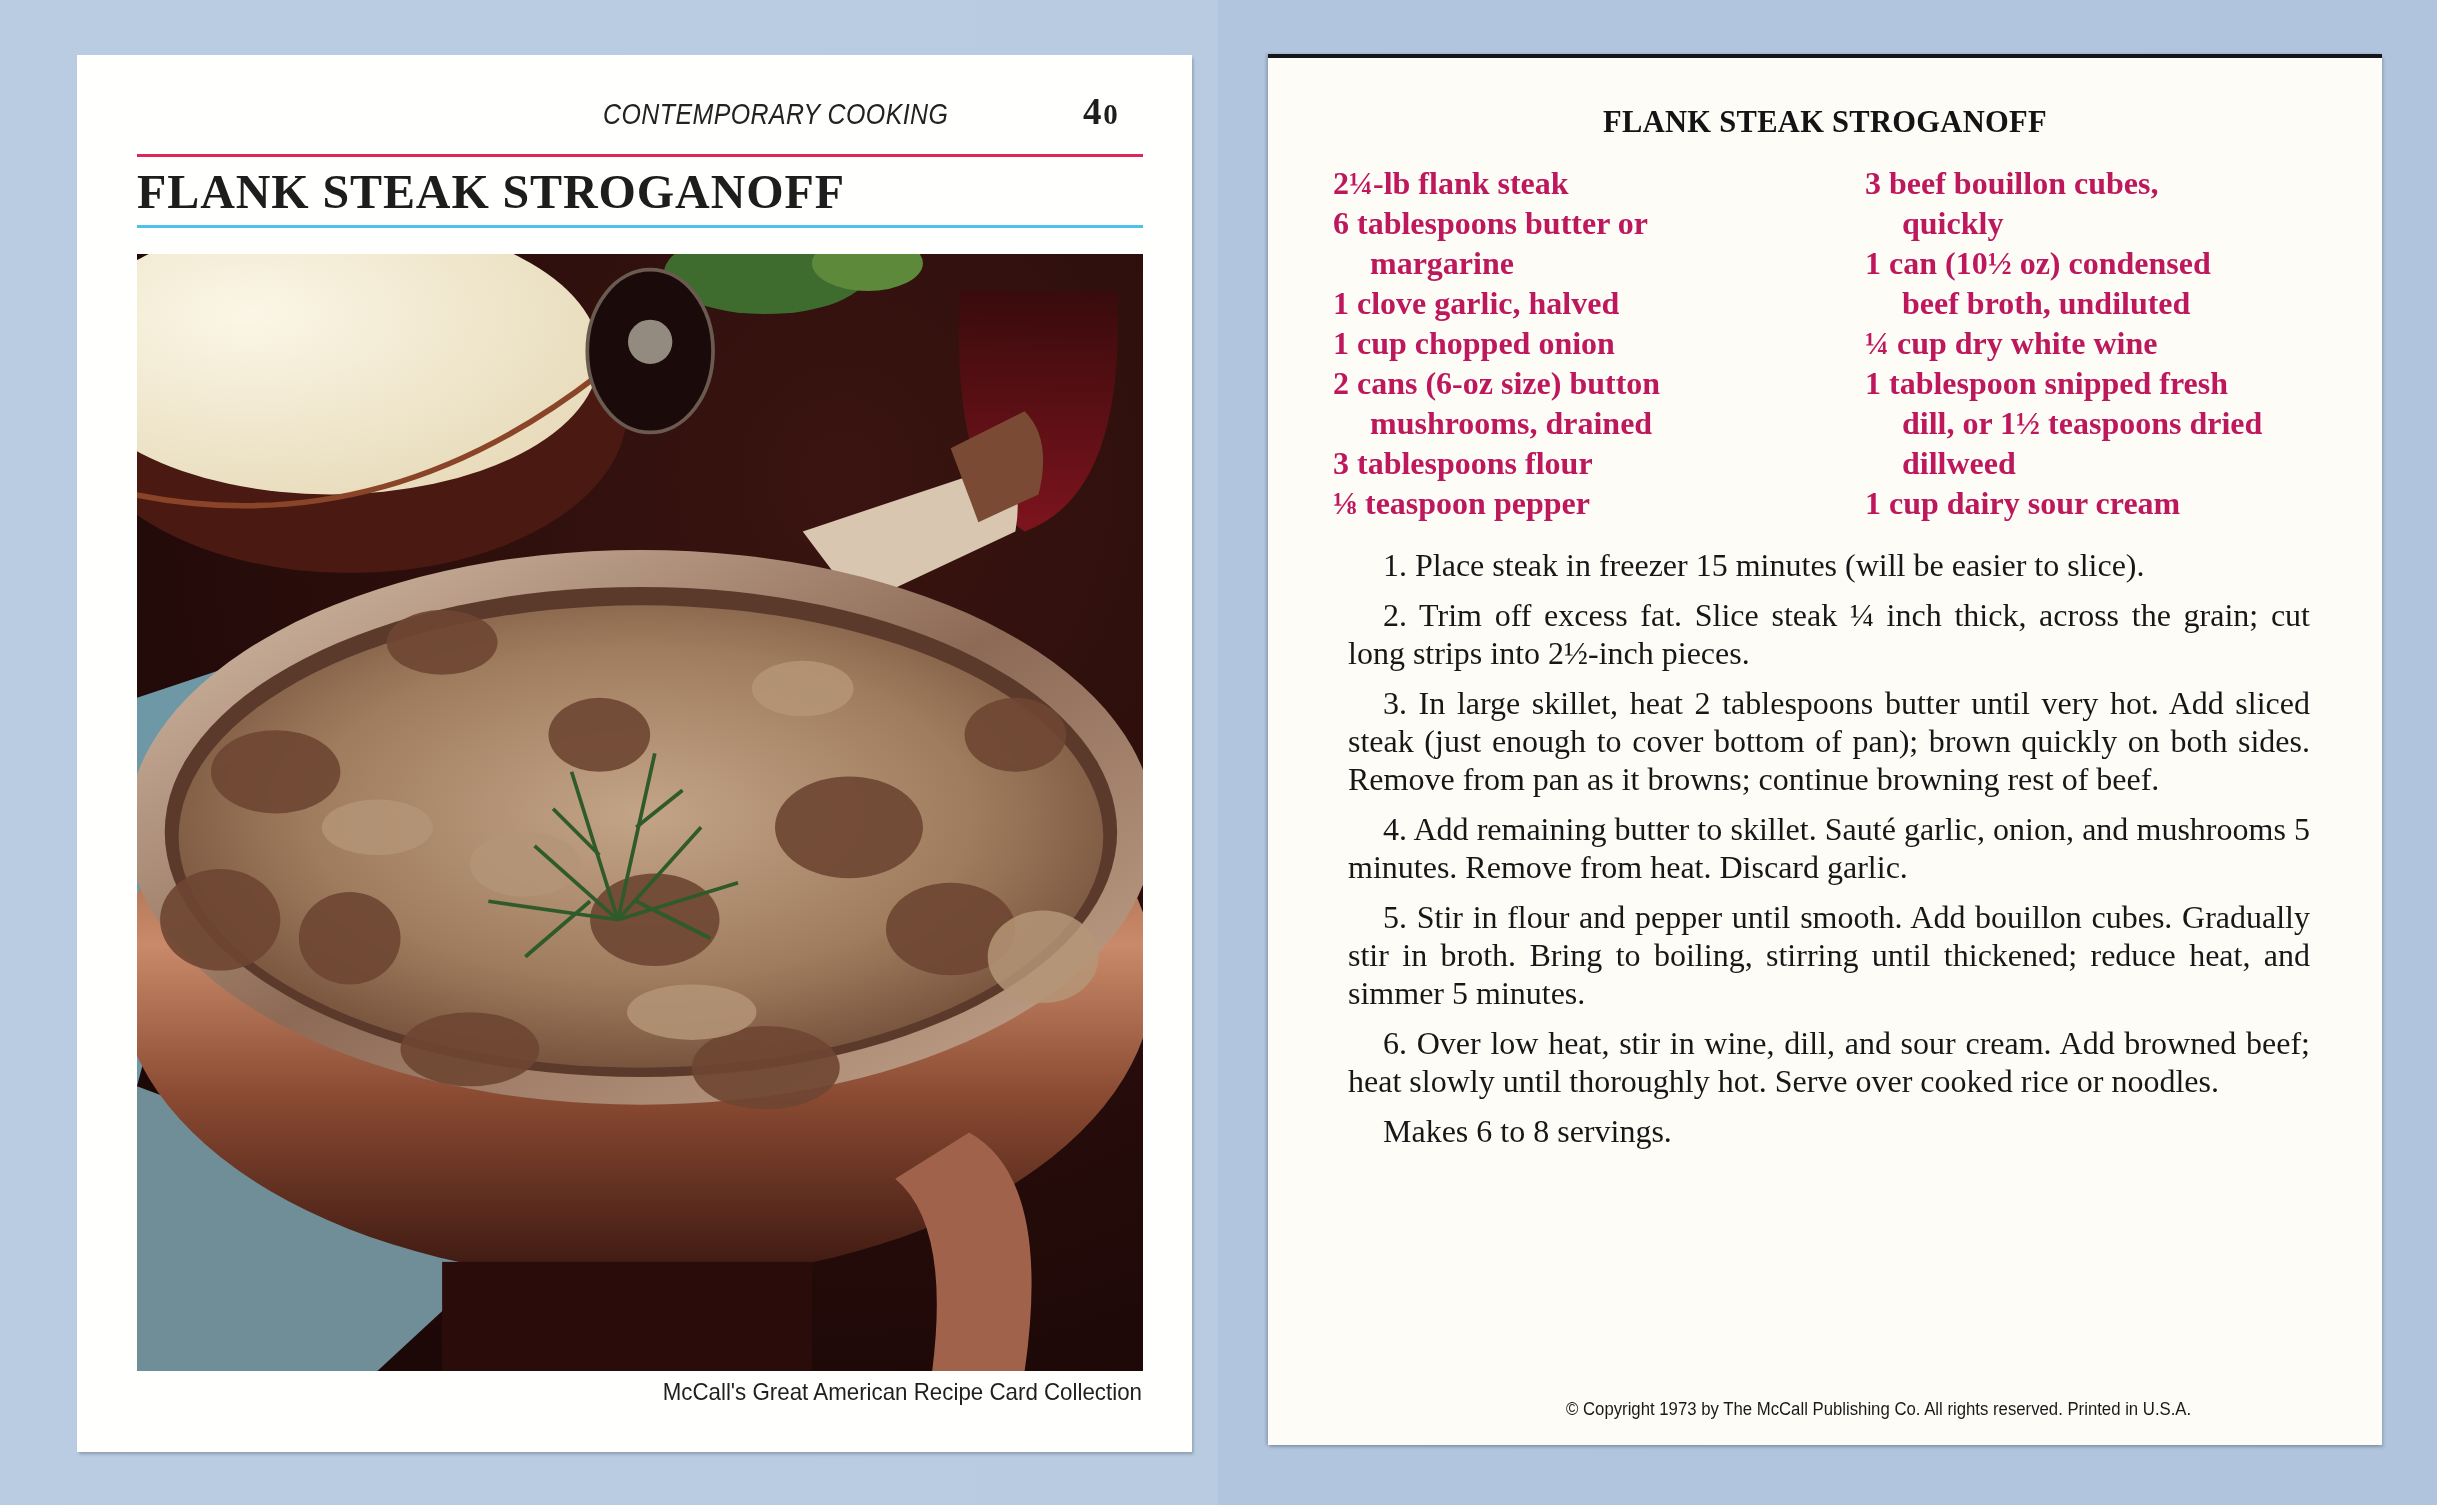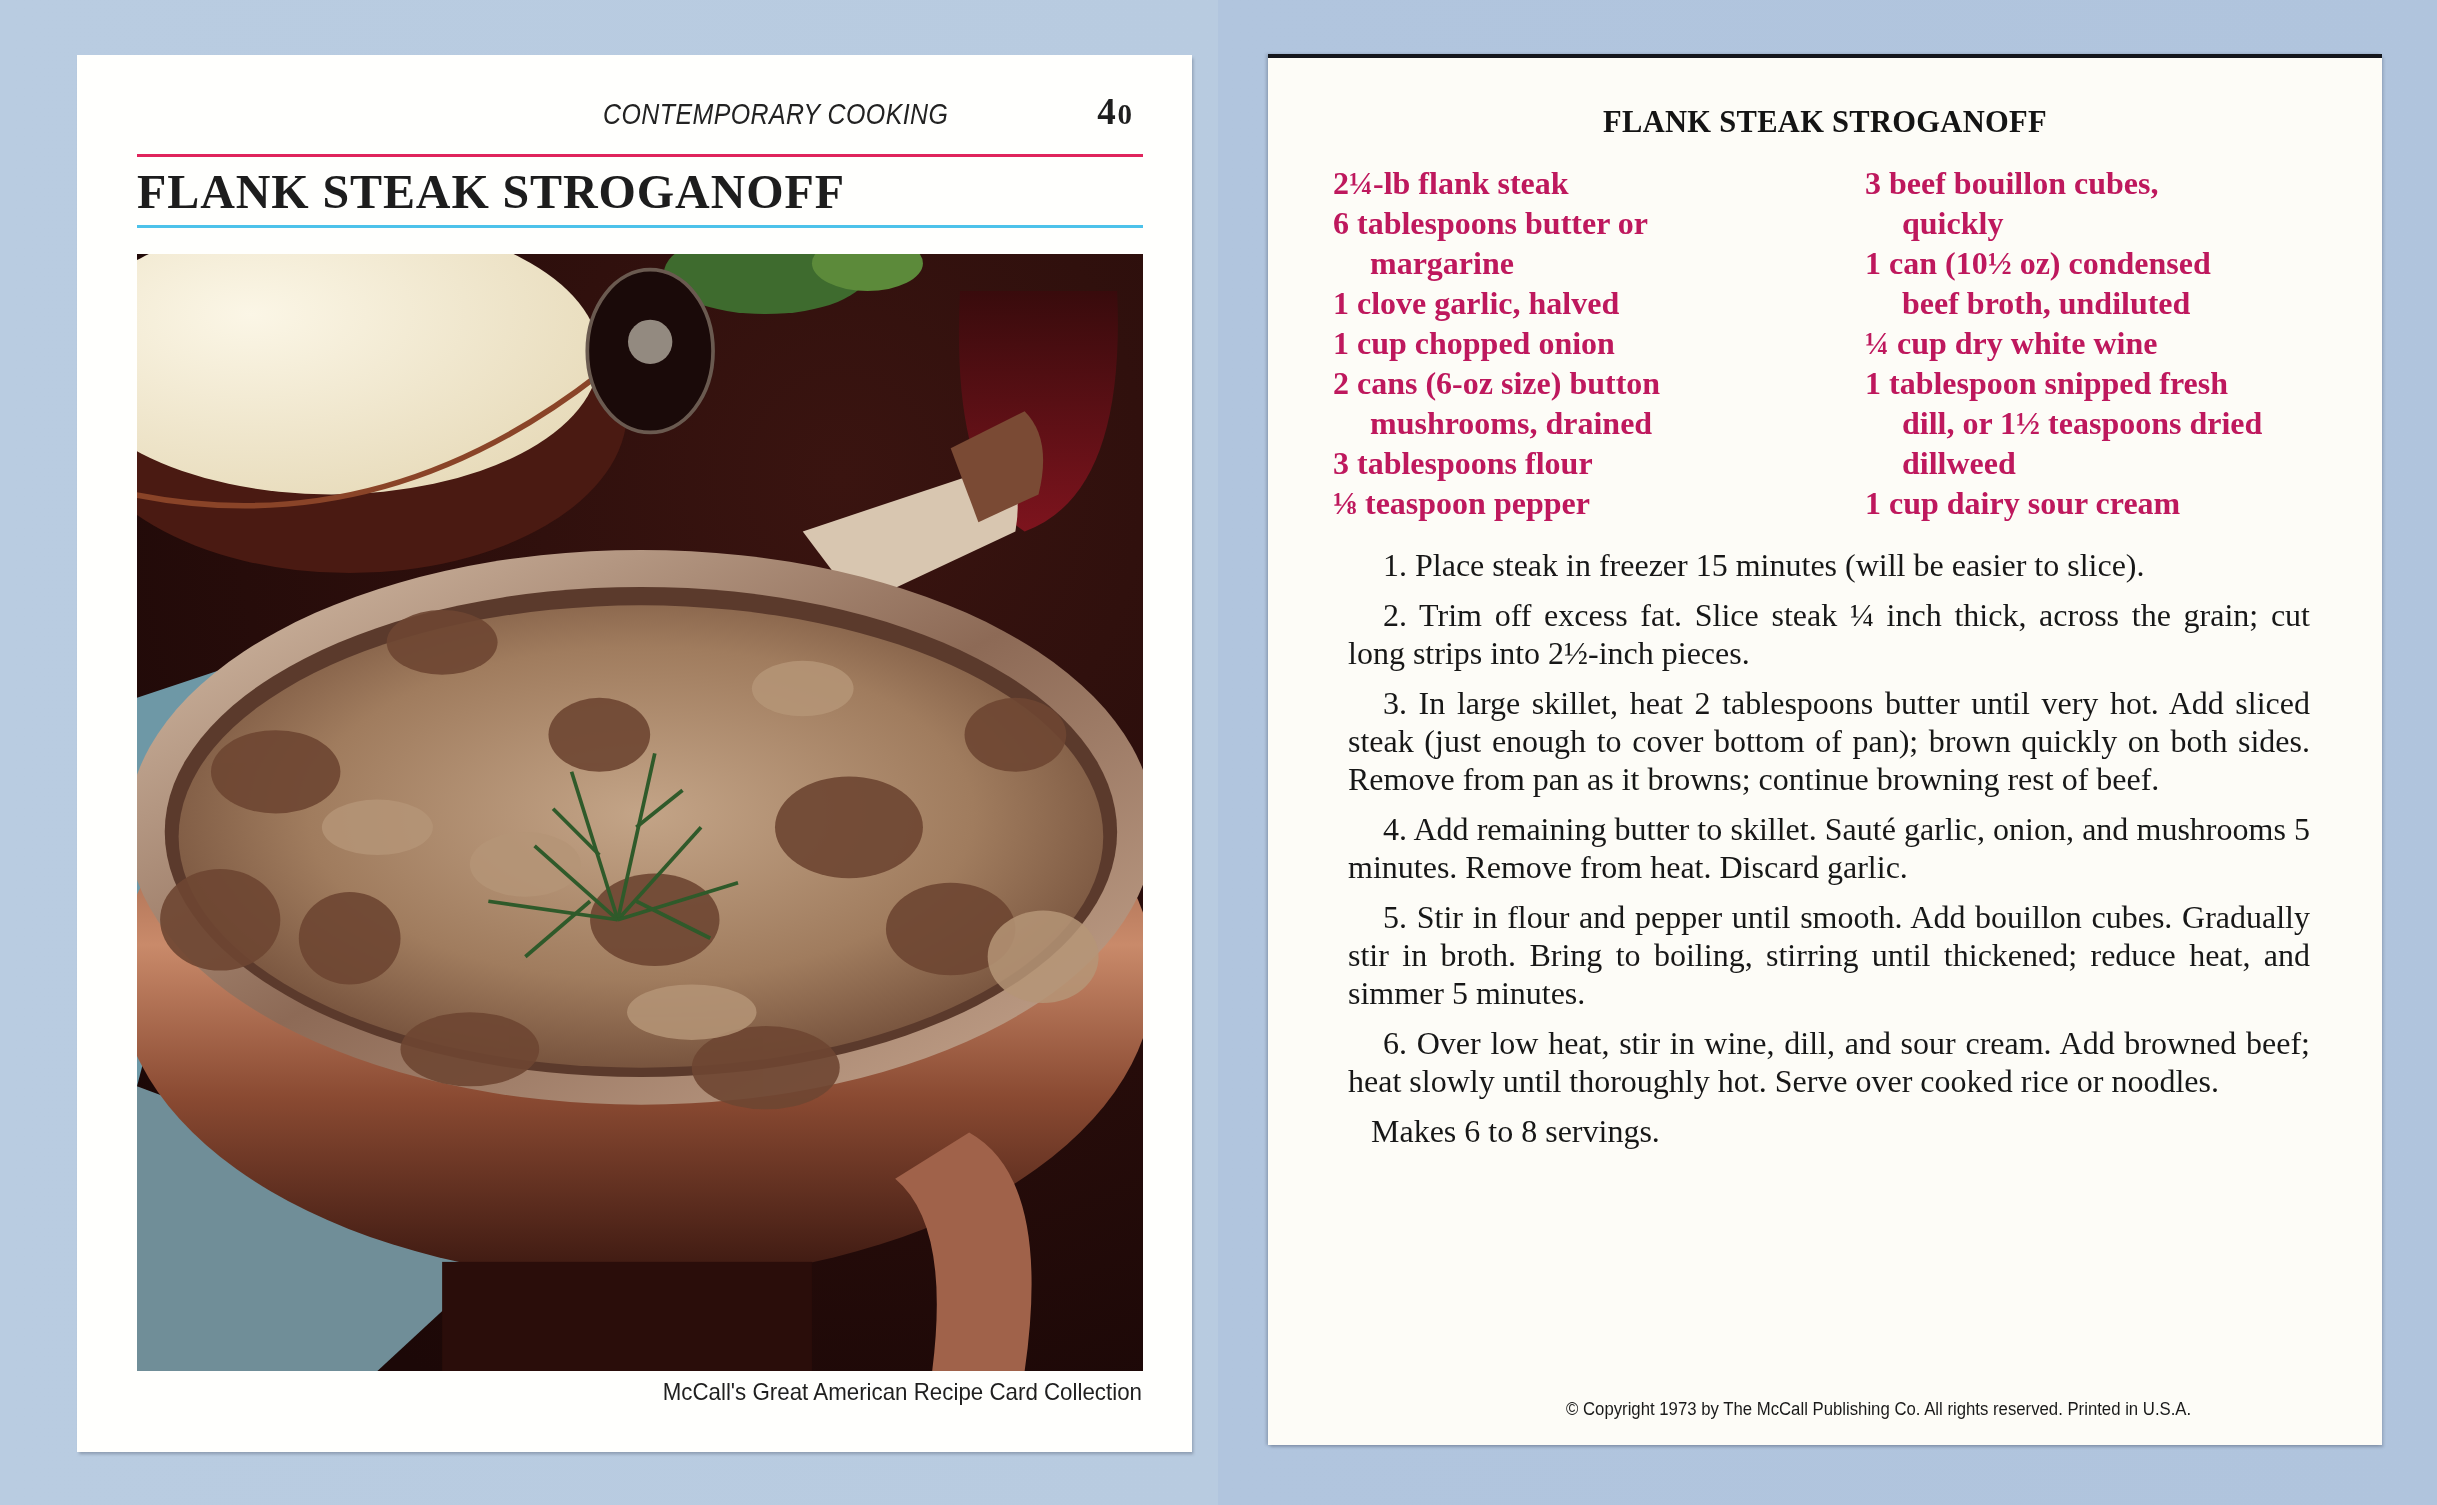--- a/index.html
+++ b/index.html
@@ -25,21 +25,21 @@
     top: 54px;
   }
   
   .series-label {
     position: absolute; left: 526px; top: 41px; width: 435px;
     font-family: "Liberation Sans", sans-serif; font-style: italic;
     font-size: 29px; line-height: 37px; color: #222; letter-spacing: 0.5px;
     transform: scaleX(0.86); transform-origin: left center; white-space: nowrap;
   }
   .card-number {
-    position: absolute; left: 1006px; top: 31px; width: 65px; text-align: center;
+    position: absolute; left: 1006px; top: 31px; width: 65px; text-align: left;
     font-family: "Liberation Serif", serif; font-weight: bold;
     font-size: 37px; line-height: 52px; color: #1e1e1e; letter-spacing: 1.8px;
   }
   .card-number .oldstyle { font-size: 29px; }
   .rule-pink {
     position: absolute; left: 60px; top: 99px; width: 1006px; height: 2.8px;
     background: #e0245c;
   }
   .rule-blue {
     position: absolute; left: 60px; top: 170px; width: 1006px; height: 2.8px;
@@ -75,21 +75,21 @@
   .ing-col.left { left: 65px; width: 518px; }
   .ing-col.right { left: 597px; width: 518px; }
   .ing-line { white-space: nowrap; height: 40px; }
   .ing-line.indent { padding-left: 37px; }
   .steps {
     position: absolute; left: 68px; top: 476px; width: 986px;
     font-family: "Liberation Serif", serif; font-size: 32px; line-height: 38px;
     color: #171717;
   }
   .step { text-align: justify; text-indent: 35px; margin: 12px; }
-  .serving { text-indent: 35px; margin: 0; }
+  .serving { text-indent: 35px; margin: 12px; }
   .copyright {
     position: absolute; left: 298px; top: 1339px; width: 795px;
     font-family: "Liberation Sans", sans-serif; font-size: 18px; line-height: 24px;
     color: #1a1a1a; white-space: nowrap; transform: scaleX(0.93); transform-origin: left center;
   }
 </style>
 </head>
 <body>
 
 <div class="card" id="front-card">

